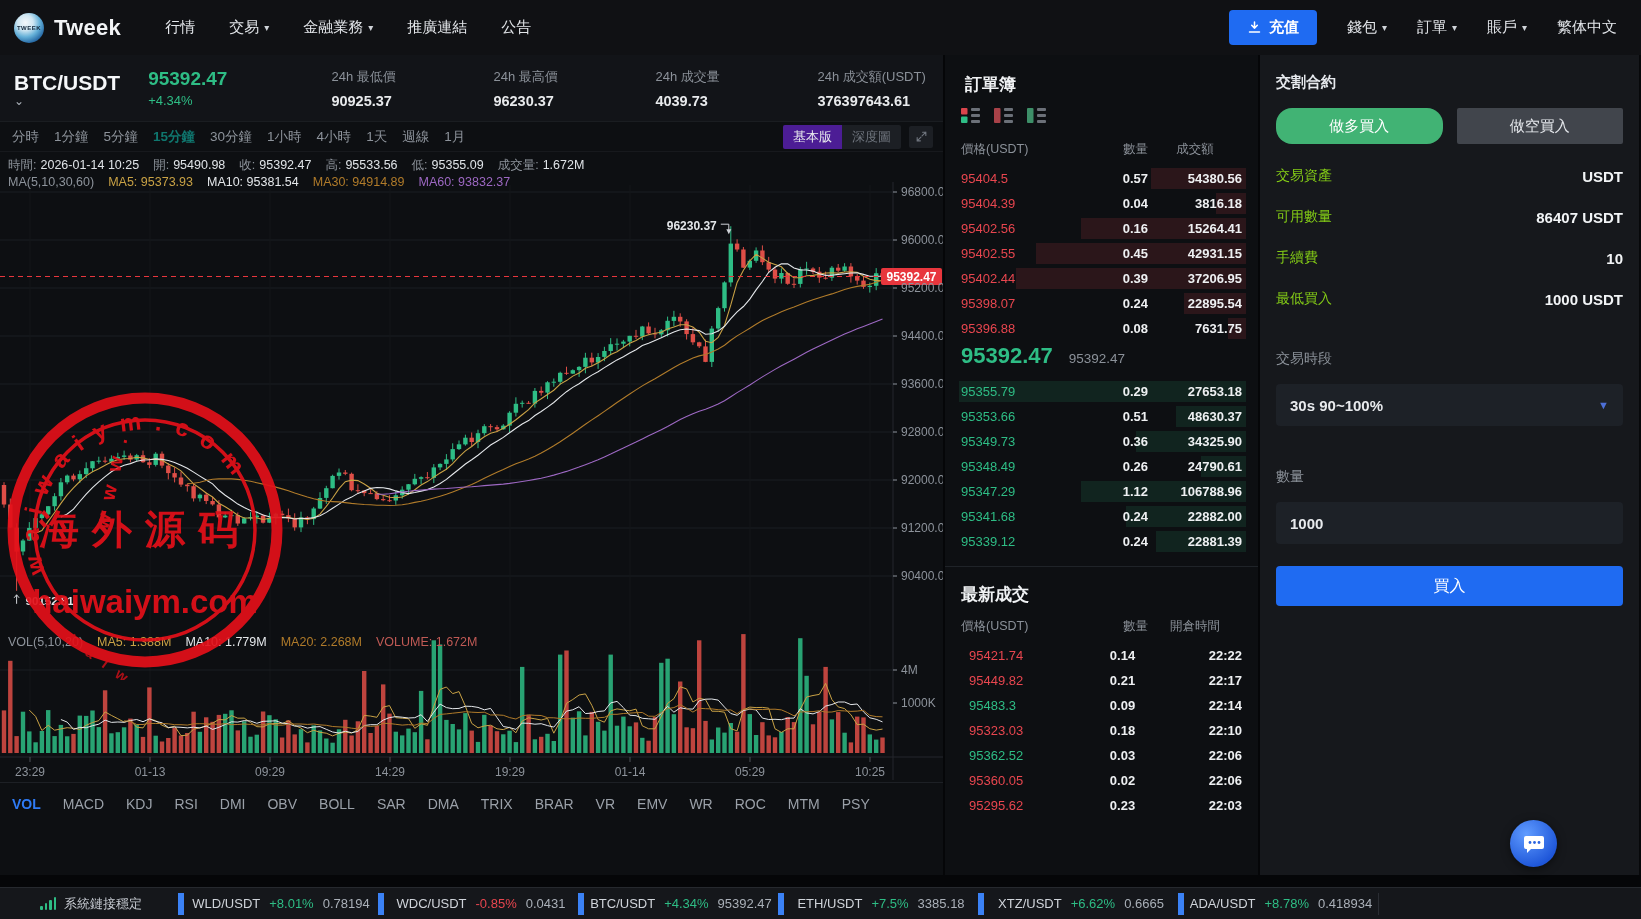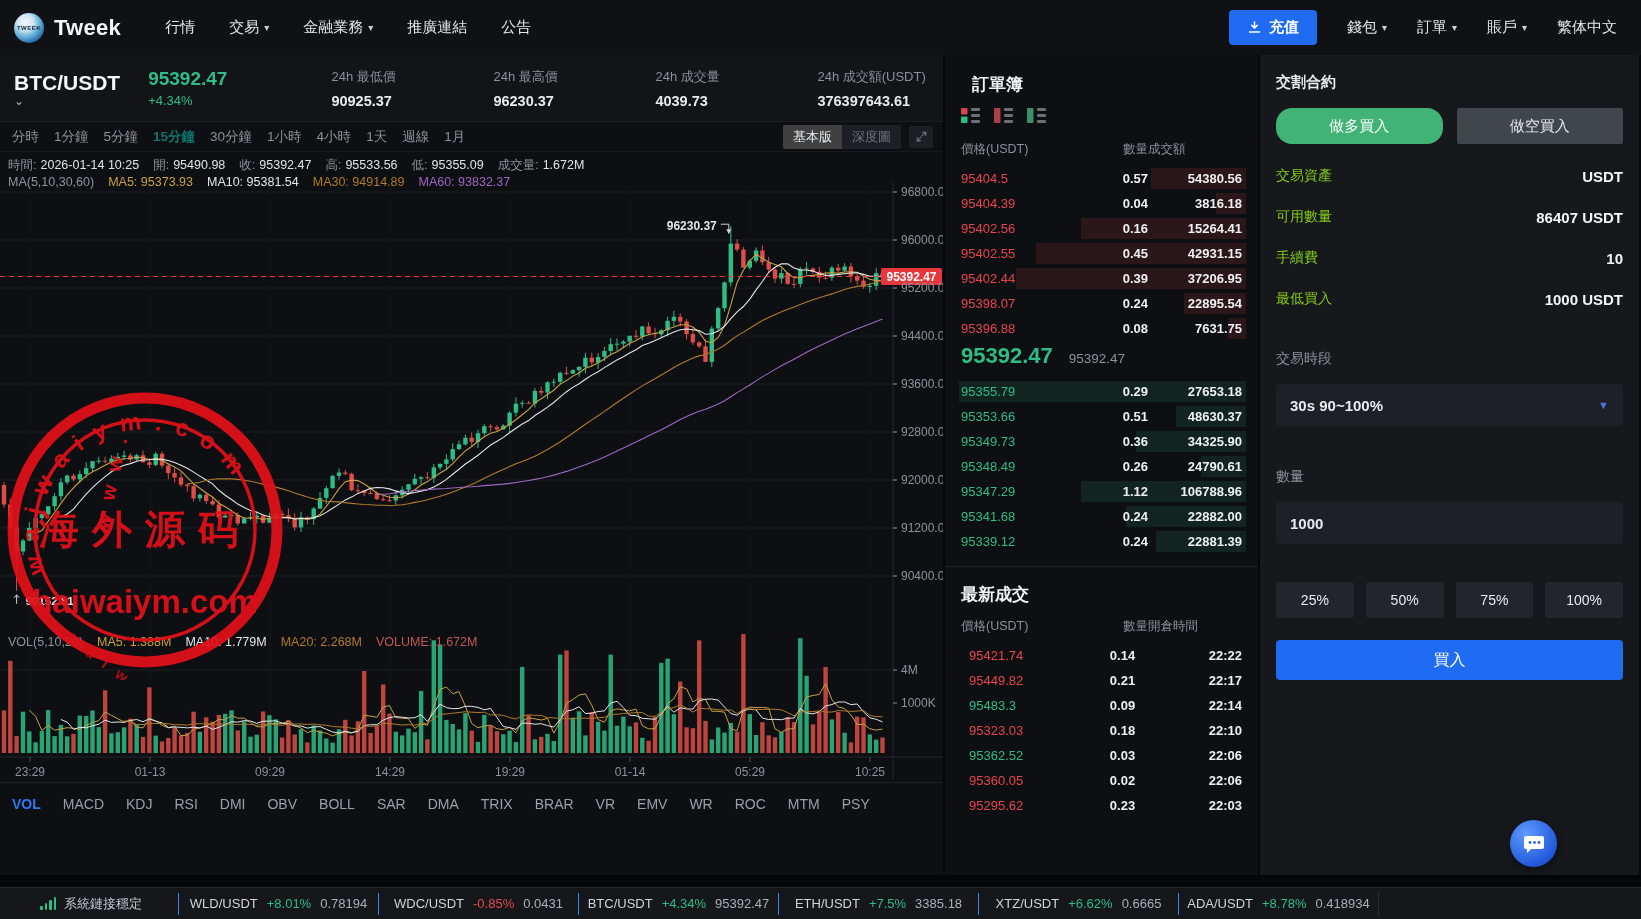--- a/index.html
+++ b/index.html
@@ -39,45 +39,45 @@
   .stat-label { font-size:13px; color:#8b9199; }
   .stat-value { font-size:14.5px; font-weight:bold; color:#e8eaec; }
 
   
   .chart-toolbar { height:30px; display:flex; align-items:center; padding:0 10px 0 12px; border-bottom:1px solid #17191d; }
   .tfs { display:flex; gap:15px; flex:1; }
   .tf { font-size:13.5px; color:#8d939b; cursor:pointer; }
   .tf.active { color:#0f766e; font-weight:bold; }
   .view-toggle { display:flex; background:#1c1f24; border-radius:2px; overflow:hidden; margin-right:8px; }
   .vt { font-size:13px; color:#6f757e; padding:3px 10px; cursor:pointer; }
-  .vt.active { background:#404040; color:#e8eaed; }
+  .vt.active { background:#4c1d95; color:#e8eaed; }
   .expand-btn { width:24px; height:22px; background:#1c1f24; border-radius:2px; display:flex; align-items:center; justify-content:center; cursor:pointer; }
 
   
   .chart-wrap { position:relative; height:630px; }
   #chart-svg { position:absolute; left:0; top:0; }
   .ohlc-row, .ma-row, .vol-row { position:absolute; left:8px; display:flex; gap:14px; font-size:12.5px; pointer-events:none; white-space:nowrap; z-index:3; }
   .ohlc-row { top:5px; }
   .ma-row { top:23px; }
   .vol-row { top:483px; }
   .ohlc-item .lab { color:#8d939b; margin-right:4px; }
   .ohlc-item .val { color:#dfe3e7; }
   .wm { position:absolute; left:-5px; top:228px; width:300px; height:300px; pointer-events:none; z-index:4; opacity:.92; }
   .indicator-tabs { display:flex; gap:22px; padding:9px 0 0 12px; border-top:1px solid #1d2025; height:33px; align-items:center; }
   .ind { font-size:14px; color:#9aa0a8; cursor:pointer; }
   .ind.active { color:#2f7bf5; font-weight:bold; }
 
   
-  .ob-title { font-size:17px; font-weight:bold; color:#f0f2f4; margin:4px 0 12px 11px; }
+  .ob-title { font-size:17px; font-weight:bold; color:#f0f2f4; margin:4px 0 12px 4px; }
   .ob-icons { display:flex; gap:14px; margin-bottom:14px; }
   .ob-icon { cursor:pointer; }
   .ob-head { display:flex; font-size:12.5px; color:#8b9199; margin-bottom:8px; }
   .ob-head .c1 { width:112px; }
   .ob-head .c2 { flex:1; text-align:right; }
-  .ob-head .c3 { width:94px; text-align:left; }
+  .ob-head .c3 { width:94px; text-align:center; }
   .ob-row { position:relative; display:flex; align-items:center; height:25px; font-size:13px; cursor:pointer; }
   .ob-row .depth { position:absolute; right:-4px; top:2px; bottom:2px; z-index:0; }
   .depth.ask { background:rgba(224,70,77,.14); }
   .depth.bid { background:rgba(46,189,133,.12); }
   .ob-row span { position:relative; z-index:1; }
   .ob-price { width:112px; }
   .ob-price.ask { color:#e8464f; }
   .ob-price.bid { color:#2ebd85; }
   .ob-qty { flex:1; text-align:right; color:#eef0f2; font-weight:bold; }
   .ob-total { width:94px; text-align:right; color:#eef0f2; font-weight:bold; }
@@ -108,21 +108,21 @@
   .amt-input { margin-top:16px; width:100%; height:42px; background:#1d2127; border:none; border-radius:4px; color:#e8eaed; font-size:15px; font-weight:bold; padding:0 14px; font-family:inherit; }
   .pcts { display:flex; gap:12px; margin-top:38px; }
   .pct { flex:1; height:36px; background:#22262c; border:none; border-radius:3px; color:#e8eaed; font-size:14px; font-family:inherit; cursor:pointer; }
   .buy-btn { margin-top:22px; width:100%; height:40px; background:#1f6bf2; border:none; border-radius:4px; color:#fff; font-size:16px; font-family:inherit; cursor:pointer; }
 
   
   .statusbar { height:32px; background:#15171b; border-top:1px solid #26292e; display:flex; align-items:center;justify-content:center; }
   .sb-status { width:178px; display:flex; align-items:center; gap:8px; padding-left:40px; font-size:13px; color:#c5c9d0; }
   .sig { display:flex; align-items:flex-end; gap:2px; height:13px; }
   .sig i { display:block; width:2.5px; background:#2ebd85; border-radius:1px; }
-  .tk { width:200px; display:flex; align-items:center; justify-content:center; gap:9px; font-size:13px; border-left:1px solid #3b82f6; height:22px; }
+  .tk { width:200px; display:flex; align-items:center; justify-content:center; gap:9px; font-size:13px; border-left:6px solid #3b82f6; height:22px; }
   .tk-last { flex:1; border-left:1px solid #2a2d33; height:22px; }
   .tk .pair-n { color:#d0d4da; }
   .tk .chg.up { color:#2ebd85; } .tk .chg.down { color:#e8464f; }
   .tk .pr { color:#aab0b8; }
   .chat-fab { position:absolute; right:84px; bottom:52px; width:47px; height:47px; border-radius:50%; background:radial-gradient(circle at 35% 30%, #5f9bff, #1d55d8 75%); display:flex; align-items:center; justify-content:center; cursor:pointer; box-shadow:0 2px 8px rgba(0,0,0,.5); z-index:9; }
 </style>
 </head>
 <body>
 
 <div class="app">
@@ -1007,26 +1007,20 @@
             <span class="val">1000 USDT</span>
           </div>
         </div>
       <div class="tp-sec-label">交易時段</div>
       <div class="tp-select">
         <span class="sel-val">30s 90~100%</span>
         <span class="sel-caret">▼</span>
       </div>
       <div class="tp-sec-label">數量</div>
       <input class="amt-input" value="1000" style="">
-      <div class="pcts" id="pcts">
-          <button class="pct">25%</button>
-          <button class="pct">50%</button>
-          <button class="pct">75%</button>
-          <button class="pct">100%</button>
-        </div>
       <button class="buy-btn">買入</button>
     </aside>
   </div>
 
   <div class="strip"></div>
 
   <footer class="statusbar">
     <div class="sb-status">
       <span class="sig">
           <i style="height:4px"></i>

